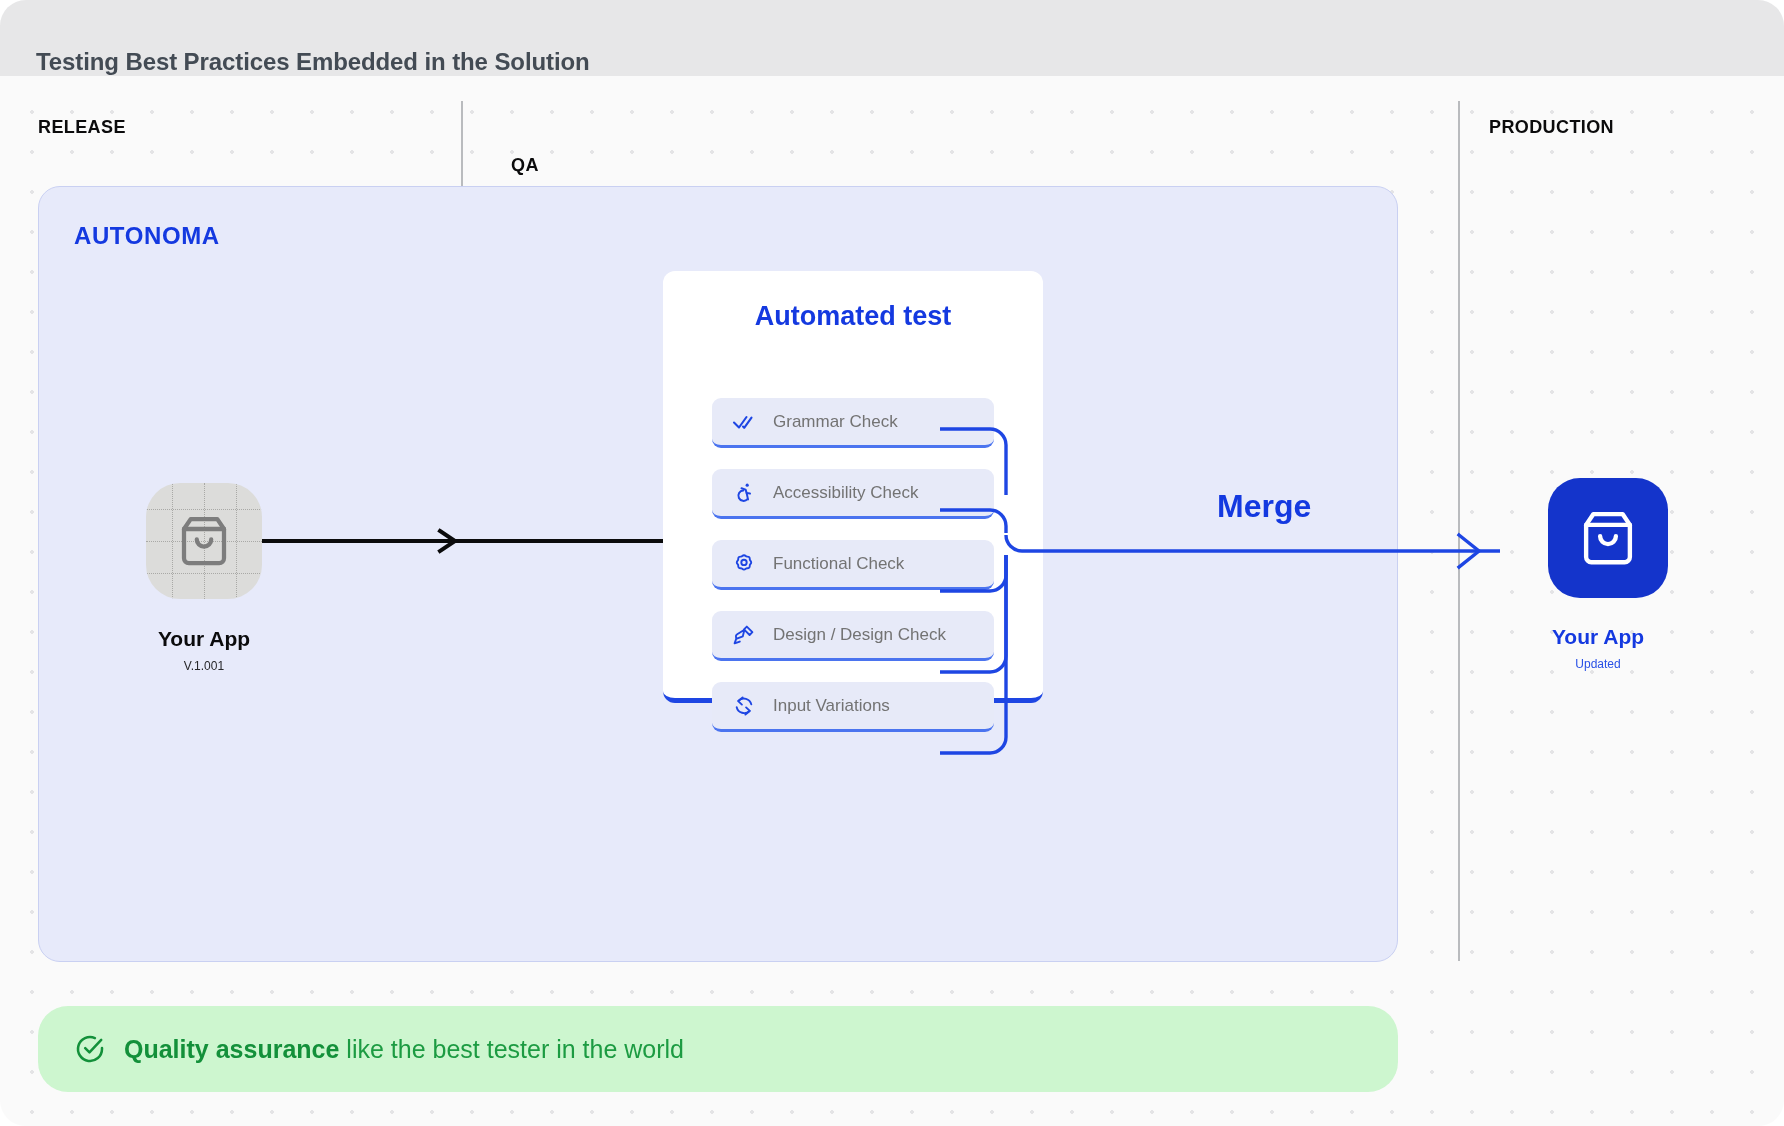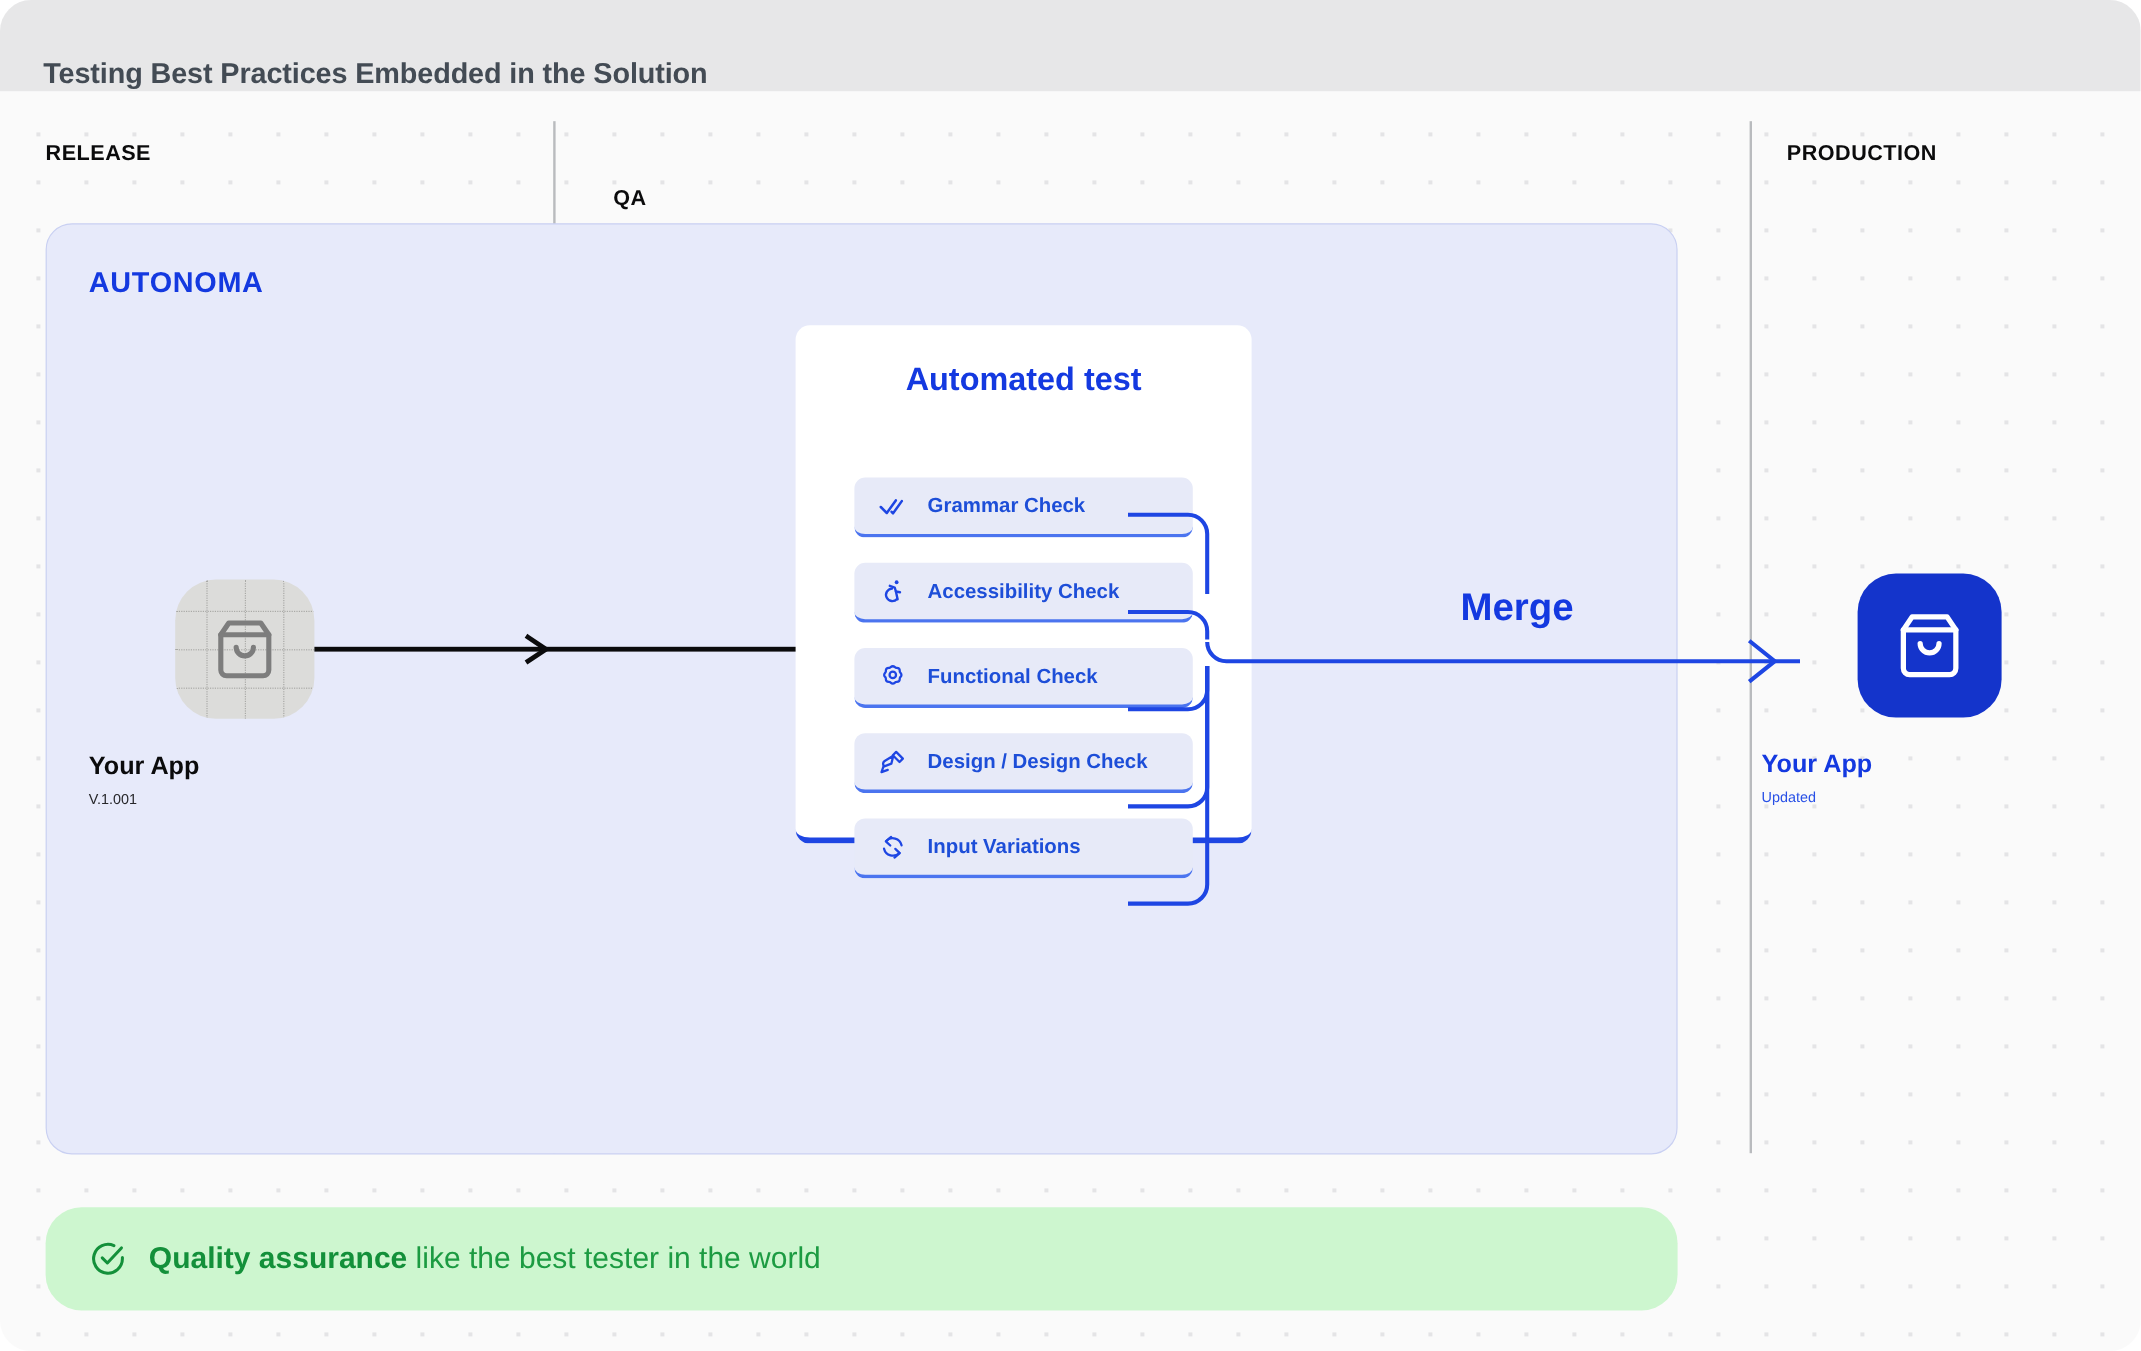--- a/index.html
+++ b/index.html
@@ -100,20 +100,21 @@
   }
   .app-icon-grey .gl-h {
     border-left: none;
     border-top: 1.5px dotted #a9a9a6;
   }
   .app-icon-grey svg { position: absolute; left: 26px; top: 26px; }
 
   .app-caption {
     position: absolute;
     width: 260px;
+    text-align: center;
     left: 74px;
   }
   .app-caption .name {
     font-size: 21px; font-weight: bold; color: #0b0b0c;
   }
   .app-caption .ver {
     font-size: 12px; color: #27272a; margin-top: 8px;
   }
   .left-caption { top: 627px; }
 
@@ -161,22 +162,22 @@
     margin-bottom: 21px;
   }
   .chip-icon {
     width: 26px; height: 26px;
     margin-left: 19px;
     display: flex; align-items: center; justify-content: center;
     flex: 0 0 auto;
   }
   .chip-label {
     font-size: 17px;
-    font-weight: bold;
-    color: #1d4ed8;
+    font-weight: normal;
+    color: #737373;
     margin-left: 16px;
     white-space: nowrap;
   }
 
   
   .connector-svg {
     position: absolute;
     left: 940px; top: 380px;
     width: 560px; height: 360px;
     overflow: visible;

